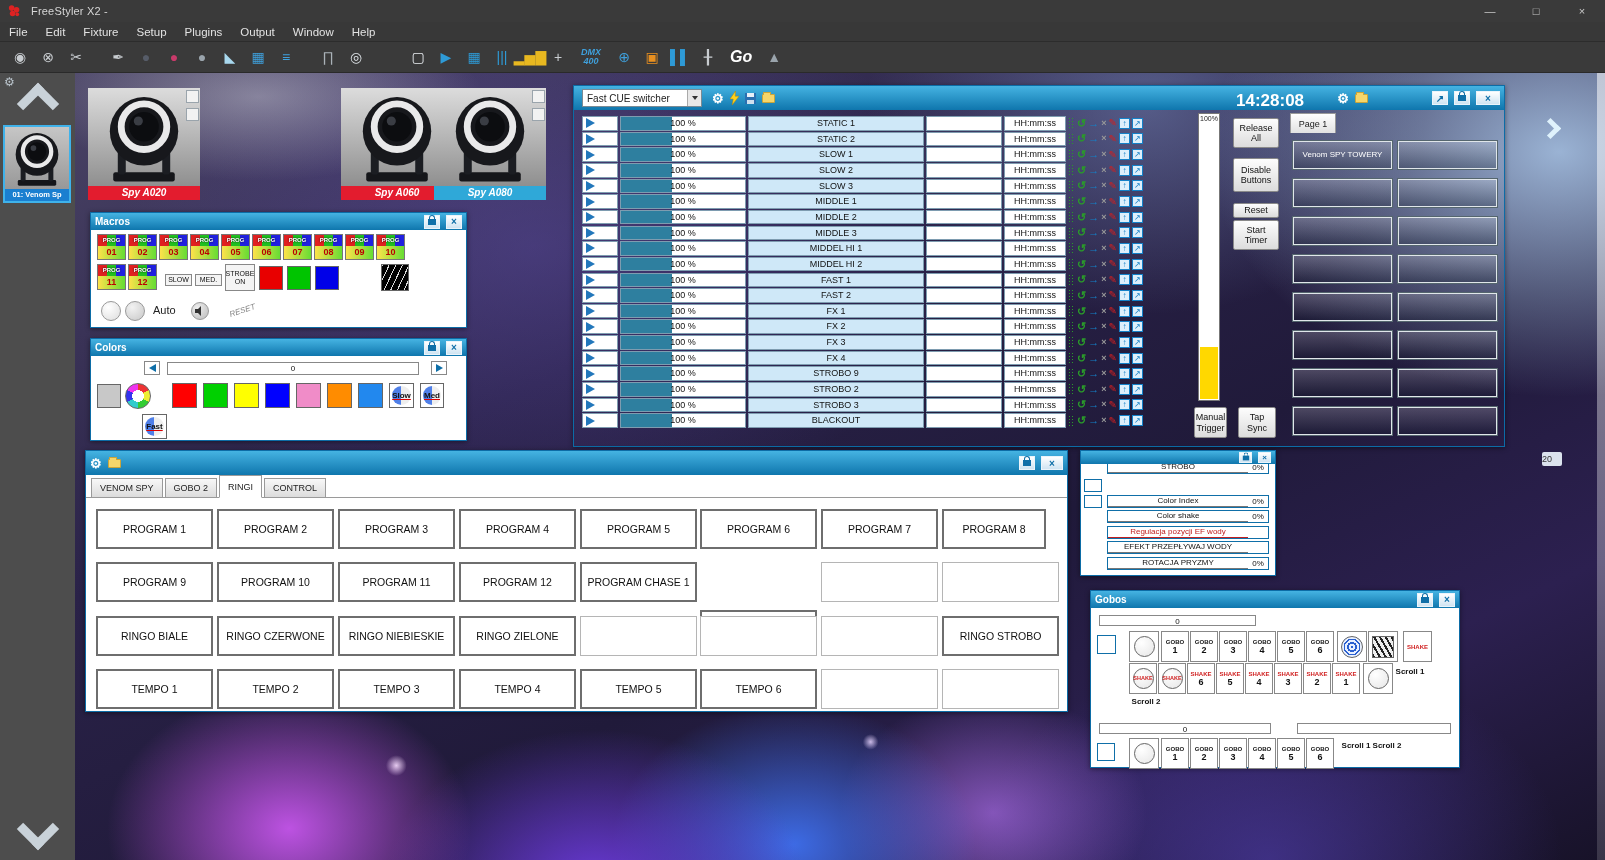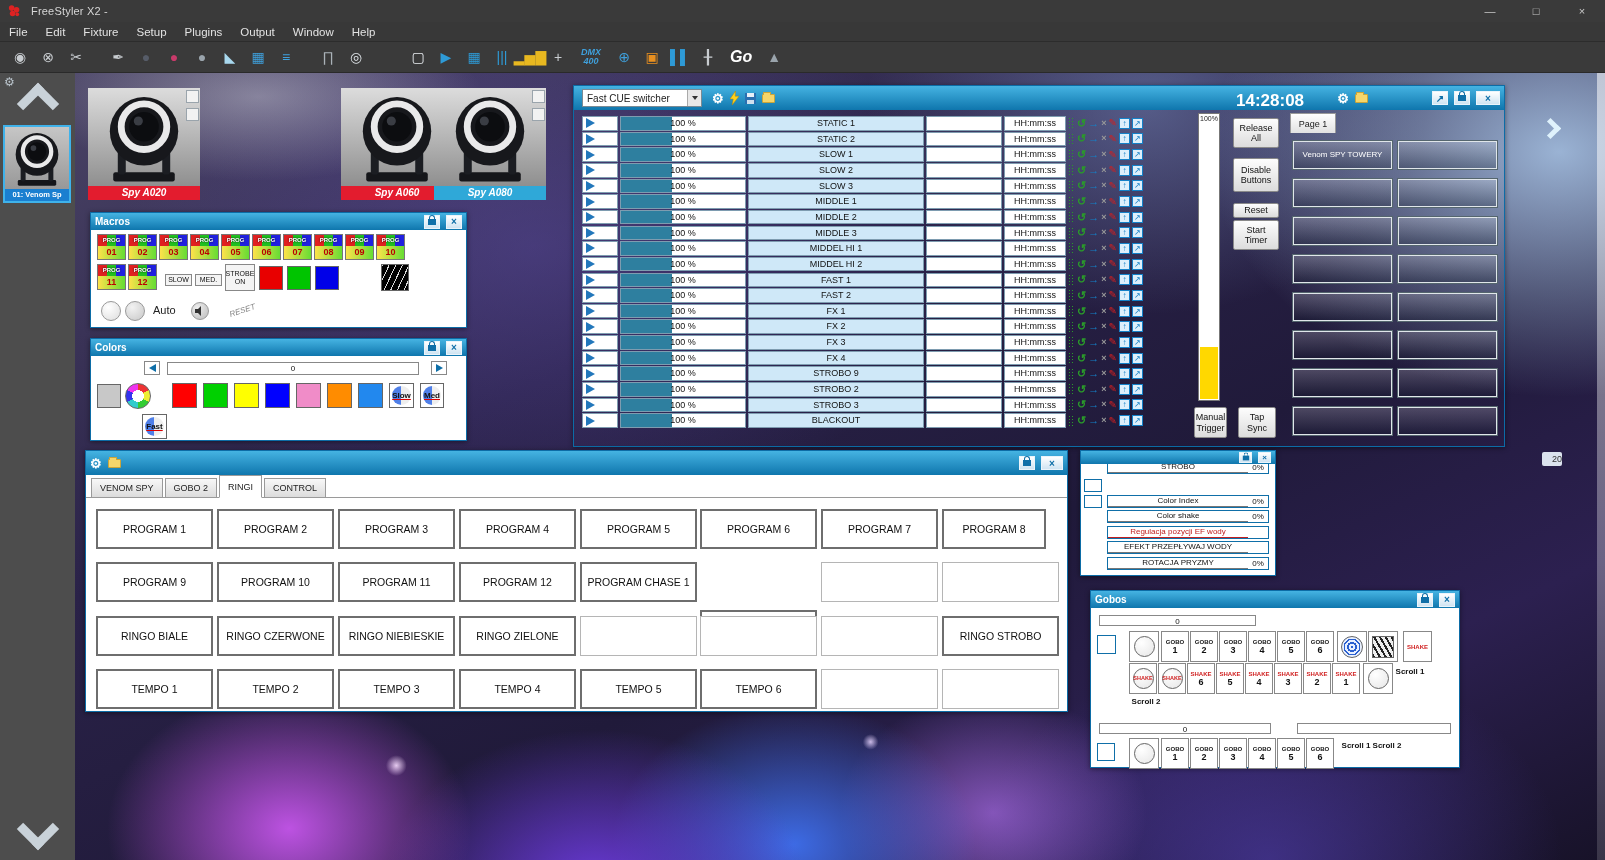--- a/index.html
+++ b/index.html
@@ -51,21 +51,21 @@
     radial-gradient(500px 350px at 97% 10%, rgba(175,205,238,.85), rgba(175,205,238,0) 70%),
     radial-gradient(400px 300px at 70% 4%, rgba(130,150,200,.5), rgba(130,150,200,0) 70%),
     radial-gradient(320px 120px at 12% 3%, rgba(200,200,212,.5), rgba(200,200,212,0) 70%),
     radial-gradient(600px 400px at 30% 22%, rgba(110,90,200,.35), rgba(110,90,200,0) 70%),
     linear-gradient(155deg,#4a4466 0%, #2a2248 35%, #201a3a 60%, #2c2050 80%, #171228 100%)}
   .edge-strip{position:absolute;right:0;top:73px;bottom:0;width:8px;
               background:linear-gradient(rgba(255,255,255,.55),rgba(255,255,255,.15))}
   .rchev{position:absolute;left:1543px;top:121px;width:15px;height:15px;
          border-top:5px solid #dff2fc;border-right:5px solid #dff2fc;transform:rotate(45deg)}
   .pagenum{position:absolute;left:1542px;top:452px;width:20px;height:14px;background:rgba(240,248,255,.9);
-           color:#333;font-size:9px;text-align:right;line-height:14px;border-radius:2px}
+           color:#333;font-size:9px;text-align:left;line-height:14px;border-radius:2px}
 
   
   .fixture{position:absolute;width:112px;height:112px;top:88px}
   .fx-img{position:absolute;inset:0 0 14px 0;background:linear-gradient(180deg,#dcdcdc,#b2b2b2 55%,#8f8f8f)}
   .fx-sq{position:absolute;right:1px;width:13px;height:13px;background:#f2f2f2;border:1px solid #9aa4ac}
   .fx-label{position:absolute;left:0;right:0;bottom:0;height:14px;color:#fff;font-size:10px;font-weight:bold;
             font-style:italic;text-align:center;line-height:14px}
 
   
   .panel{position:absolute;border:1px solid #0c6ca6;box-shadow:0 1px 5px rgba(0,0,0,.45)}

